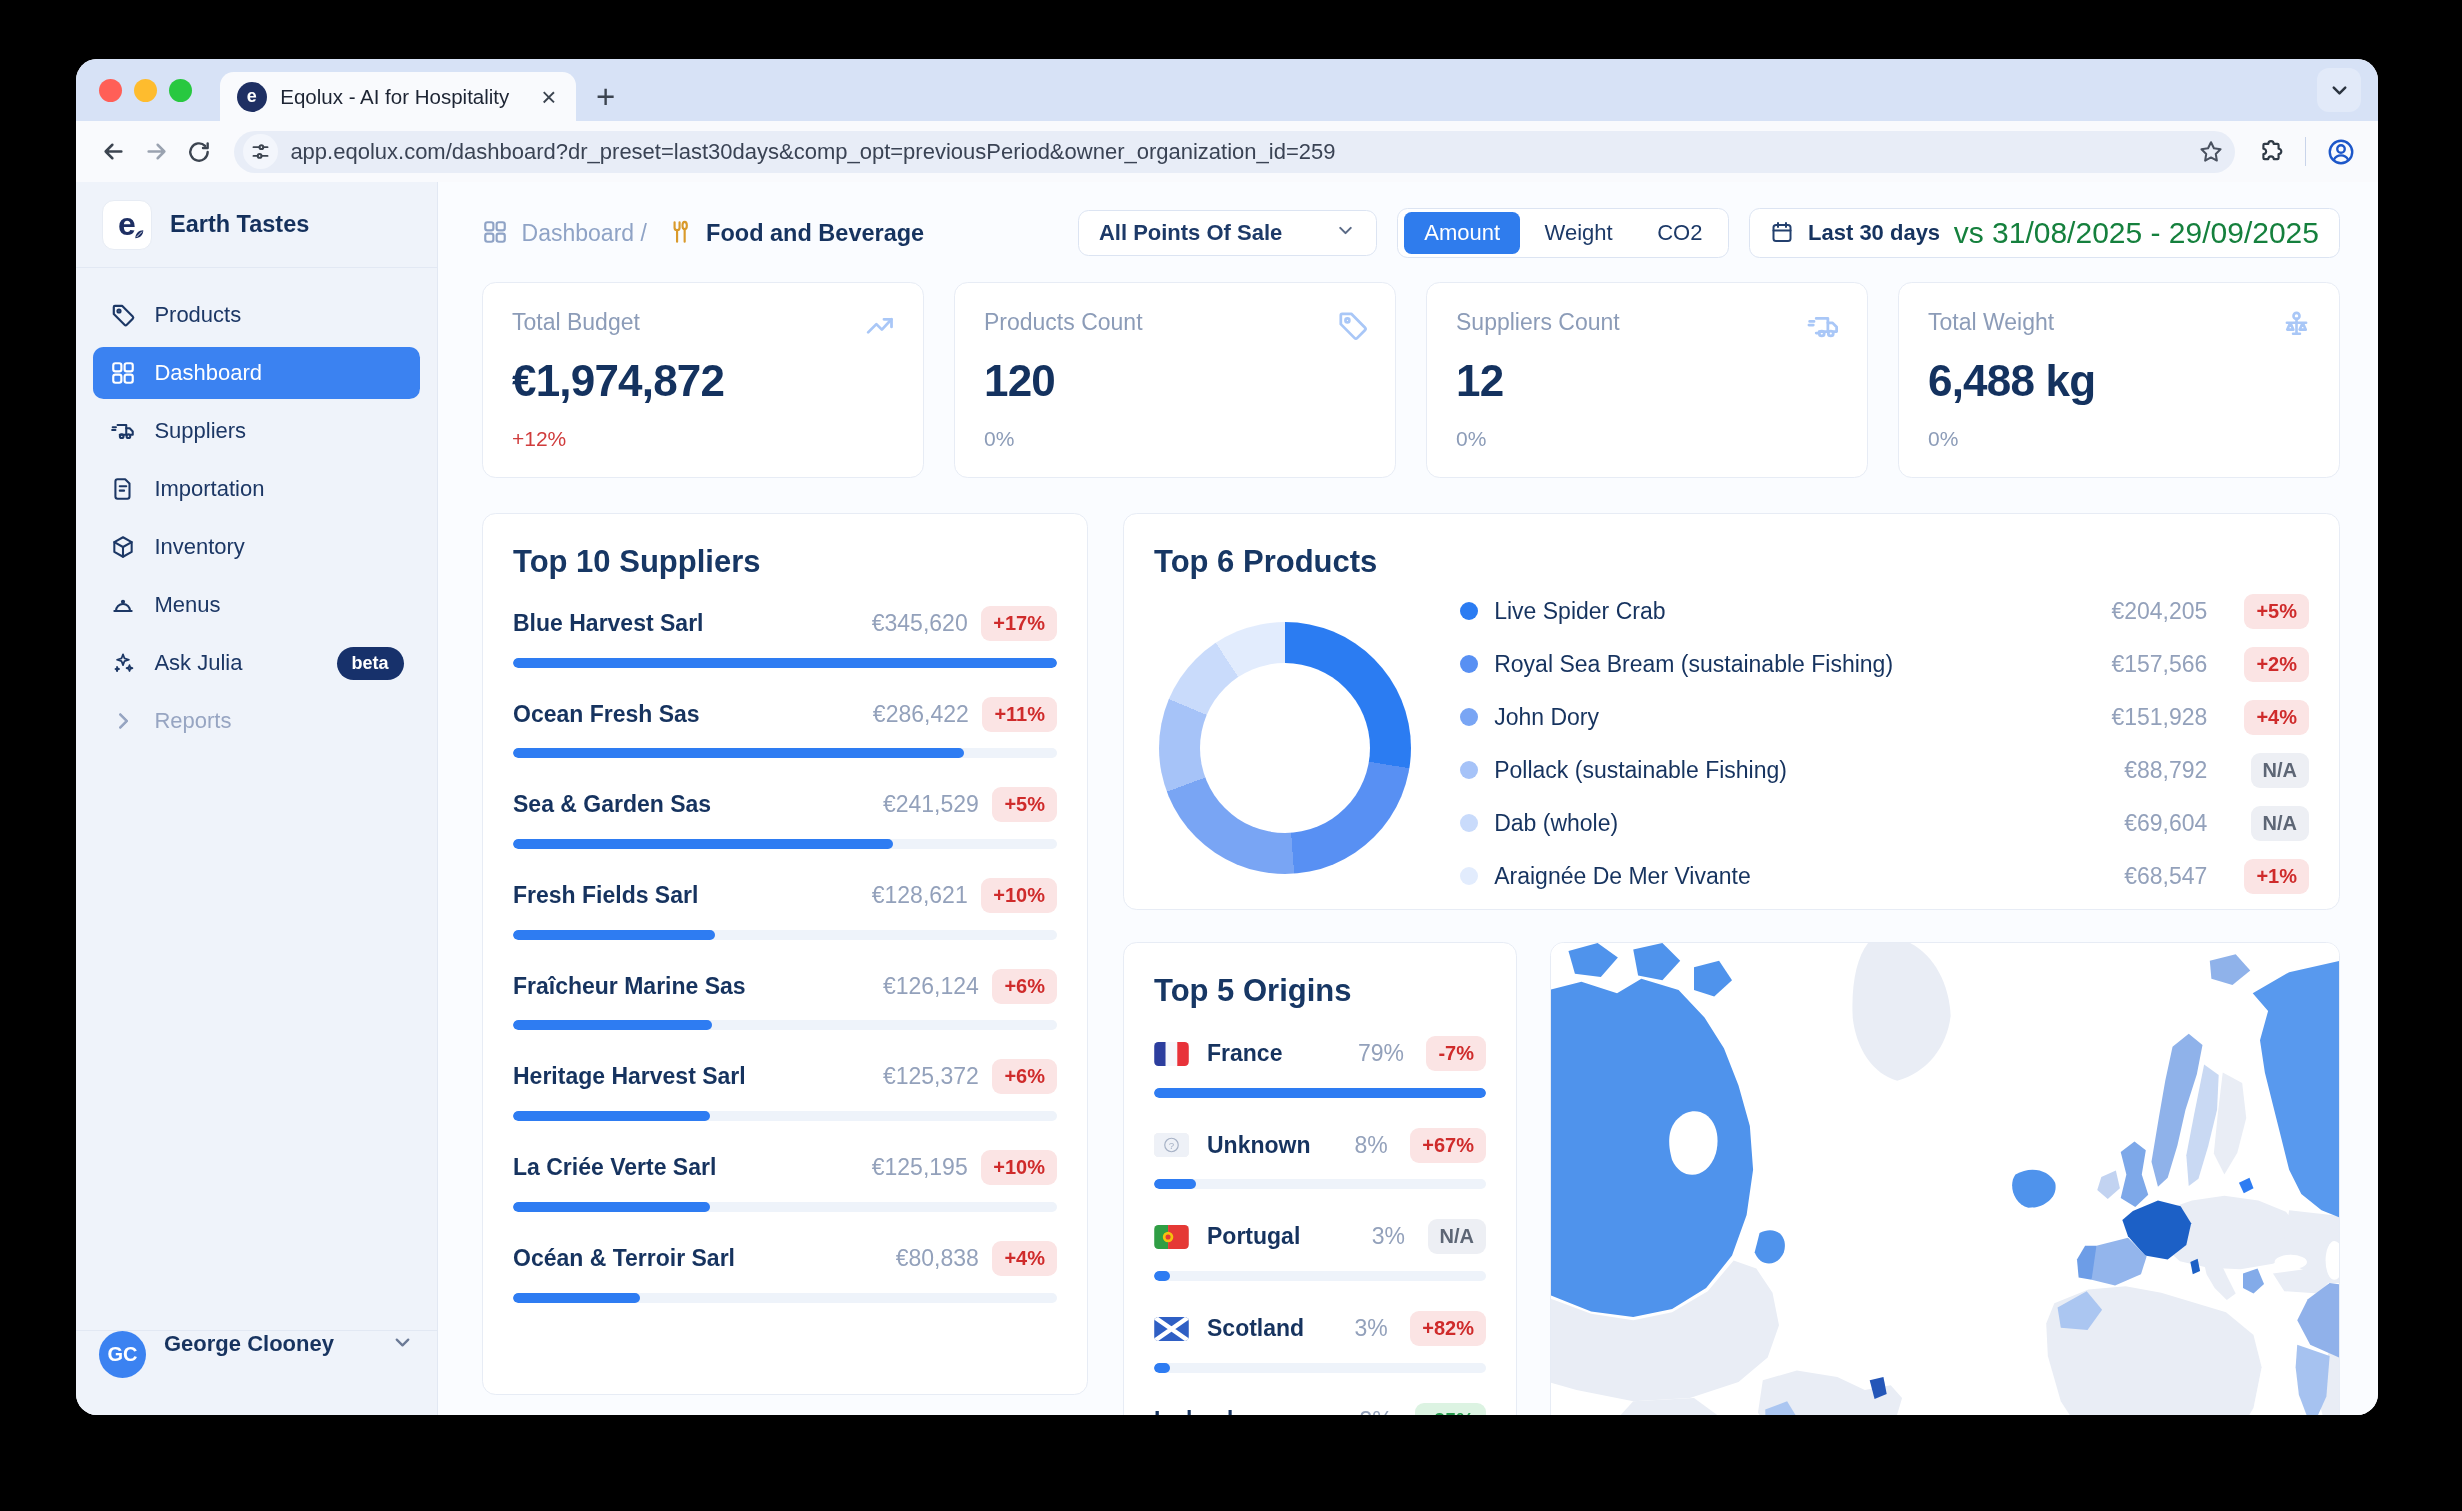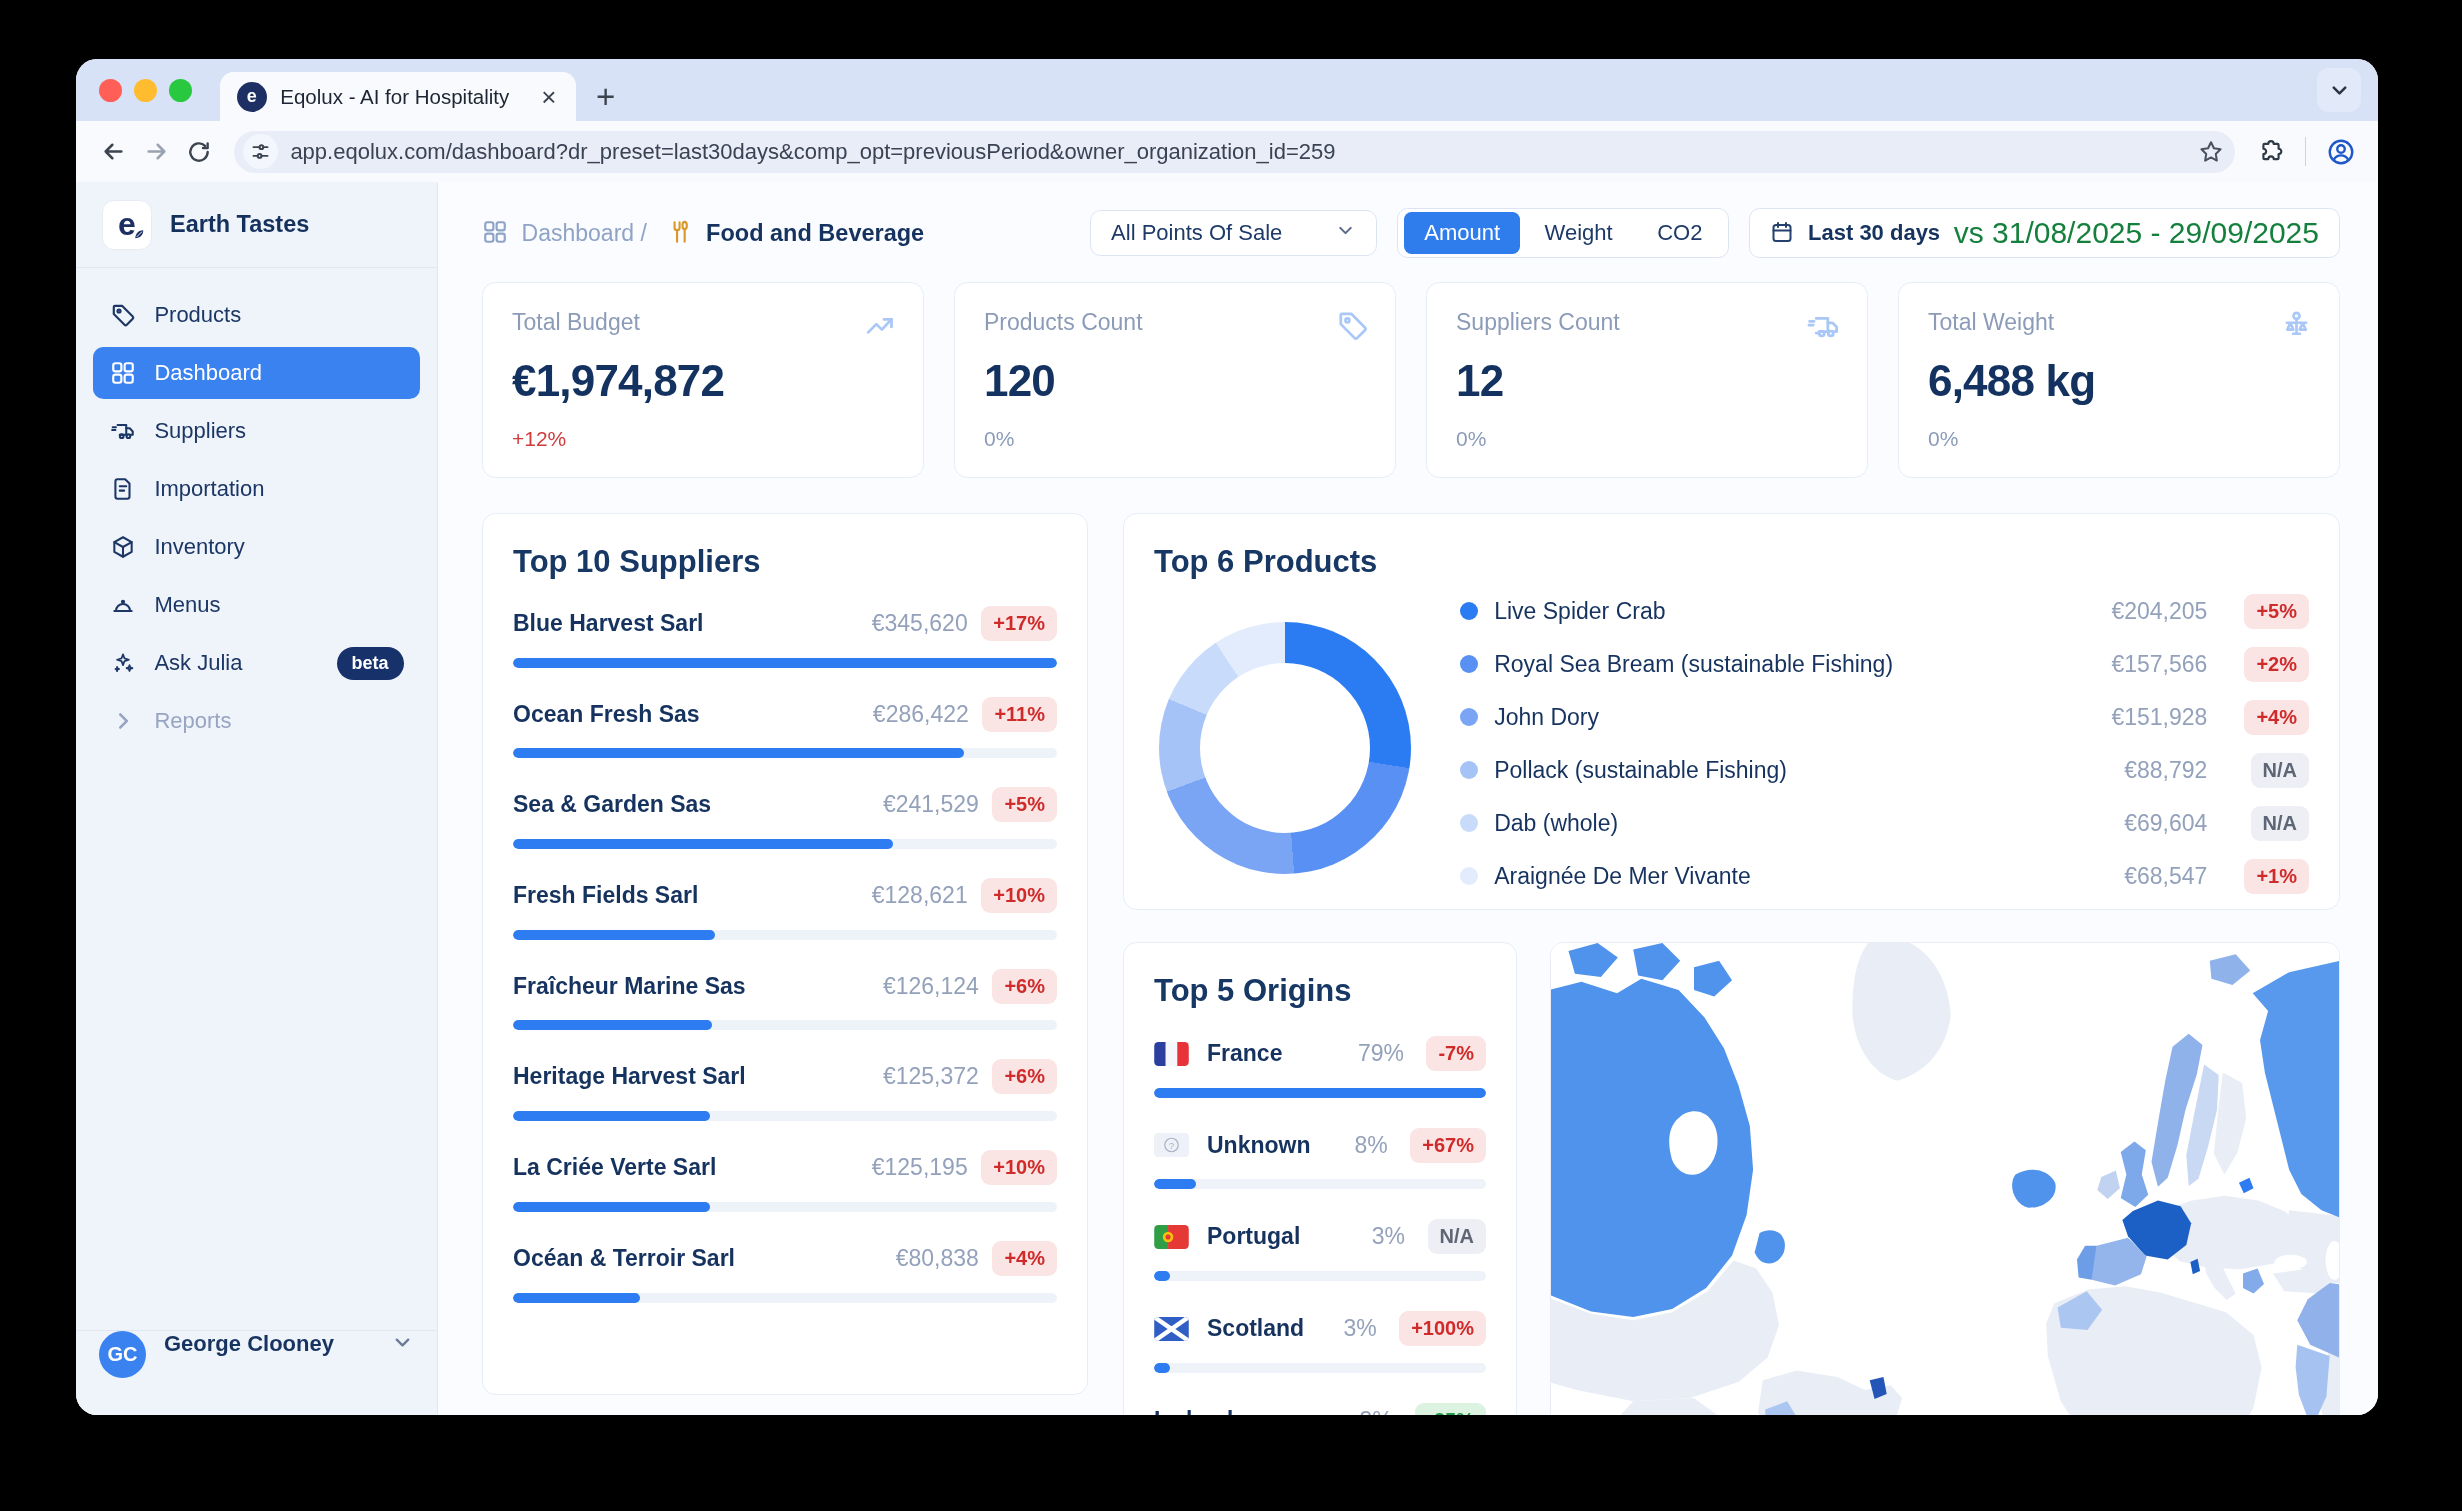--- a/index.html
+++ b/index.html
@@ -65,21 +65,21 @@
 
   
   .page-head { display:flex; align-items:center; justify-content:space-between; height:56px; }
   .crumbs { display:flex; align-items:center; gap:13.6px; }
   .crumb-grid { color:#8fa3c6; }
   .crumb-root { font-size:23px; color:#8fa3c6; }
   .fork-ic { color:#d99a2b; margin-left:6px; }
   .crumb-cur { font-size:23.5px; font-weight:bold; color:#16335f; }
   .head-right { display:flex; align-items:center; gap:20px; }
   .pos-select { background:#fff; border:1.5px solid #dce4f2; border-radius:10.6px; height:46px;
-    display:flex; align-items:center; gap:53px; padding:0 20px; font-size:22px; color:#1d3a68; }
+    display:flex; align-items:center; gap:53px; padding:0 20px; font-size:22px; color:#1d3a68;font-weight:bold; }
   .pos-select .chev { color:#5a6a86; }
   .seg { background:#fff; border:1.5px solid #dce4f2; border-radius:10.6px; height:50px;
     display:flex; align-items:center; padding:0 6px; gap:4.5px; }
   .seg-btn { font-size:22px; color:#1d3a68; font-weight:500; padding:7.6px 20px; border-radius:7.6px; }
   .seg-btn.on { background:#2f7ced; color:#fff; }
   .daterange { background:#fff; border:1.5px solid #dce4f2; border-radius:10.6px; height:50px;
     display:flex; align-items:center; gap:13.6px; padding:0 20px; }
   .cal-ic { color:#23406e; }
   .date-main { font-size:22px; font-weight:bold; color:#16335f; }
   .date-cmp { font-size:30px; color:#15803d; }
@@ -610,21 +610,21 @@
                     </div>
   </div>
                   <div class="orig-row">
     <div class="line1">
       <span class="flag"><svg width="35" height="24" viewBox="0 0 46 32">
                           <rect width="46" height="32" fill="#2f5fc4"></rect>
                           <path d="M0,0 46,32 M46,0 0,32" stroke="#fff" stroke-width="6"></path>
                         </svg></span>
       <span class="orig-name">Scotland</span>
       <span class="orig-pct">3%</span>
-      <span class="pill red">+100%</span>
+      <span class="pill red">+82%</span>
     </div>
     <div class="track">
                       <div class="fill" style="width: 4.8%;"></div>
                     </div>
   </div>
                   <div class="orig-row">
     <div class="line1">
 
       <span class="orig-name">Iceland</span>
       <span class="orig-pct">3%</span>

